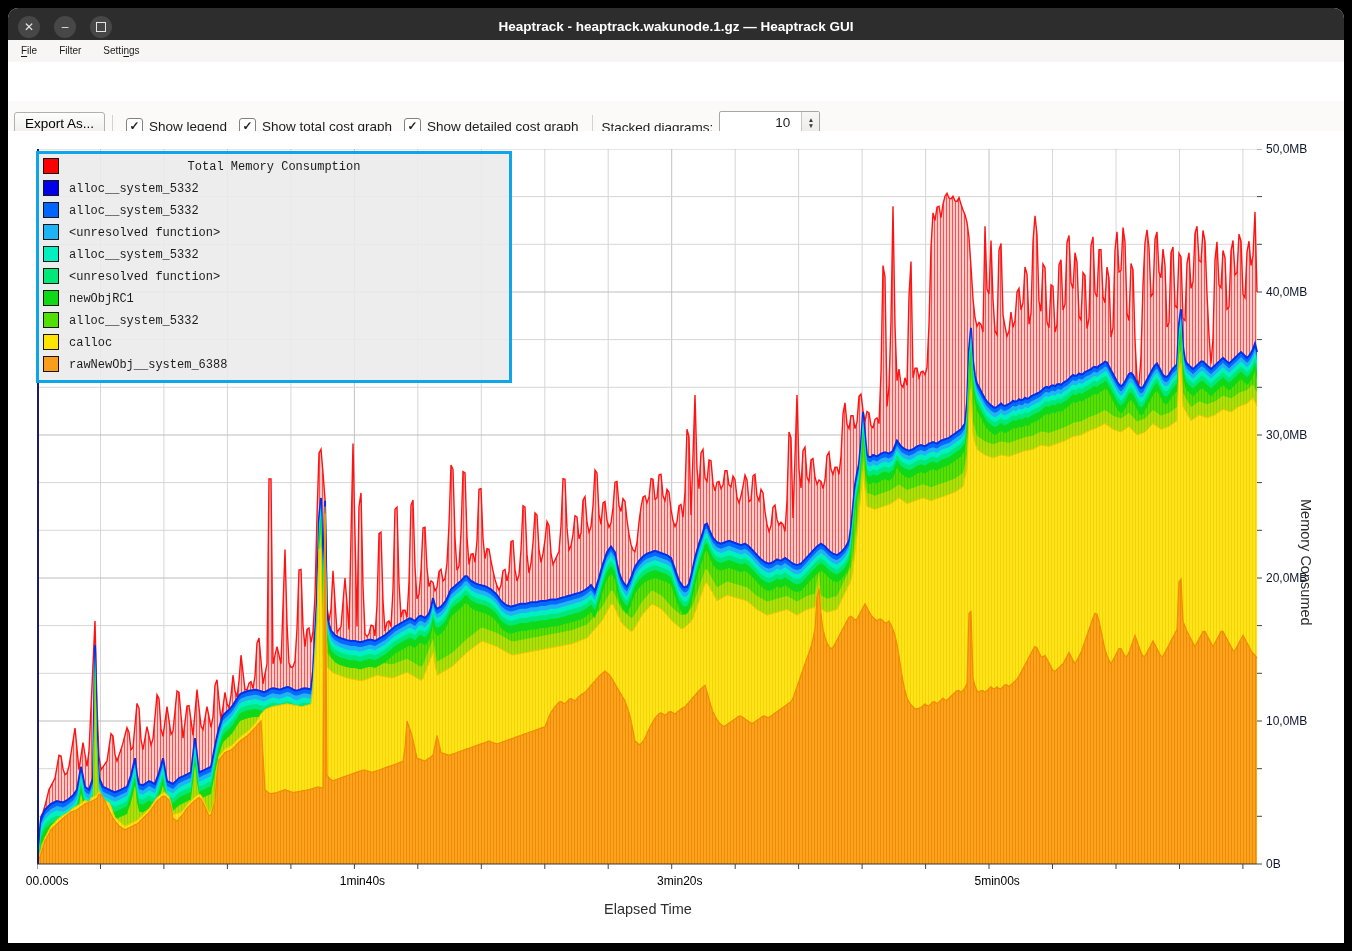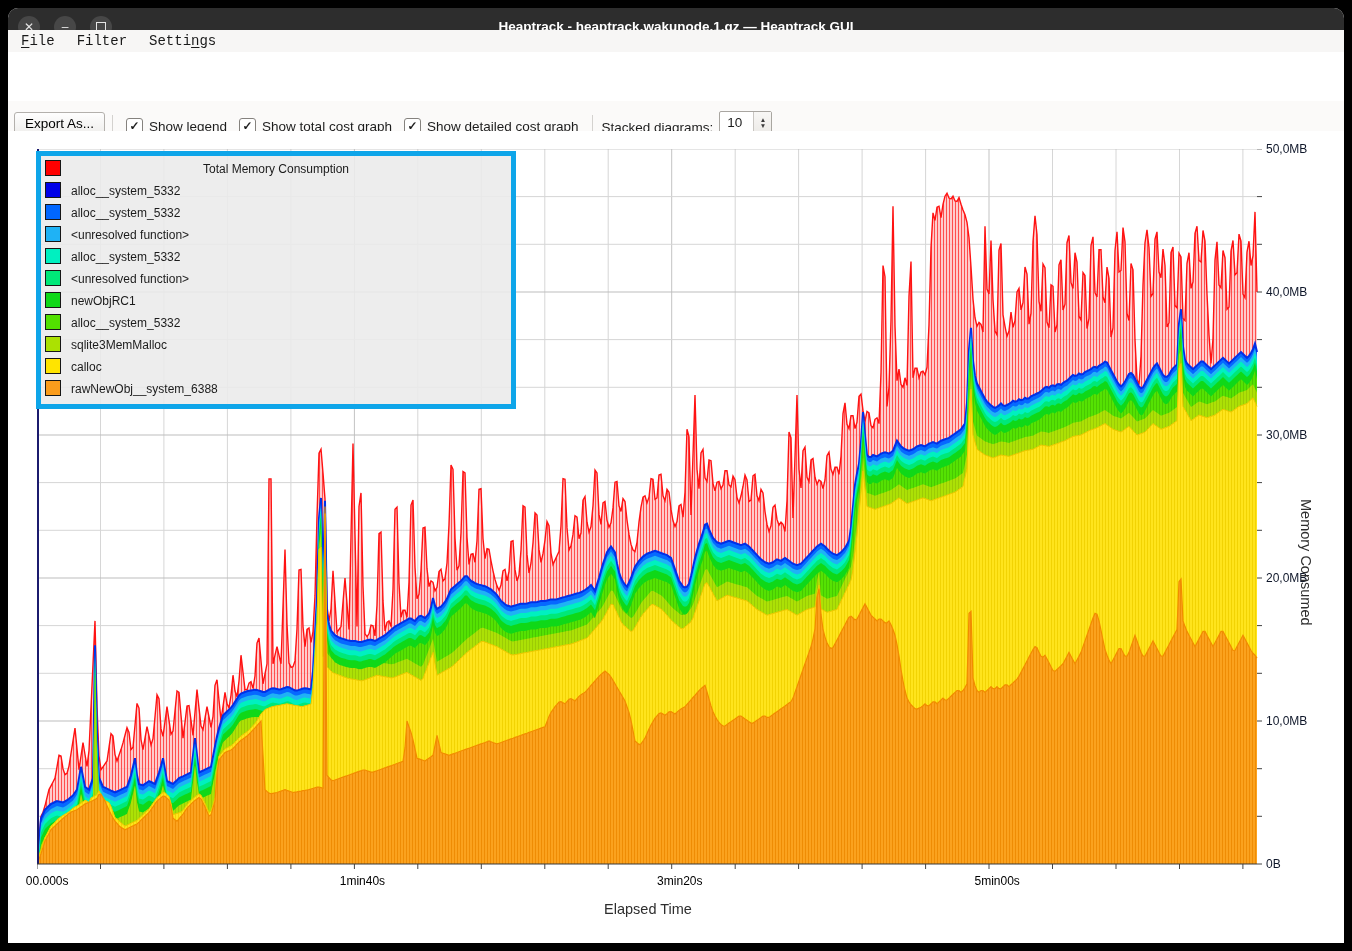--- a/index.html
+++ b/index.html
@@ -10,56 +10,56 @@
   #titlebar{position:absolute;left:0;top:0;width:100%;height:38px;background:#2d2d2d;}
   .winbtn{position:absolute;top:8px;width:22px;height:22px;border-radius:50%;background:#474747;
     color:#e6e6e6;font-size:12px;line-height:22px;text-align:center;cursor:default;}
   #btn-close{left:10px;}
   #btn-min{left:46px;}
   #btn-max{left:82px;}
   #btn-max .sq{display:inline-block;width:8px;height:8px;border:1.4px solid #e6e6e6;margin-top:6px;}
   #win-title{position:absolute;left:0;right:0;top:0;height:38px;line-height:38px;text-align:center;
     color:#fff;font-size:13.5px;font-weight:bold;}
   
-  #menubar{position:absolute;left:0;top:22px;width:100%;height:22px;background:#f7f6f5;font-size:14px;color:#191919;font-family:Liberation Mono, monospace;}
+  #menubar{position:absolute;left:0;top:32px;width:100%;height:22px;background:#f7f6f5;font-size:10px;color:#191919;}
   .menu-item{display:inline-block;padding:1px 9px;margin-left:4px;line-height:20px;}
   .menu-item u{text-decoration:underline;text-underline-offset:2px;}
   
   #tabbar{position:absolute;left:0;top:60px;width:100%;height:29px;background:#f3f2f0;
     border-bottom:1px solid #b3b0ac;box-sizing:border-box;padding-left:6px;white-space:nowrap;}
   .tab{display:inline-block;position:relative;top:3px;height:25px;line-height:25px;padding:0 13px;
     font-size:13.5px;color:#1c1c1c;background:linear-gradient(#f4f3f1,#e7e5e2);
     border:1px solid #b3b0ac;border-bottom:none;border-radius:4px 4px 0 0;margin-right:-1px;box-sizing:border-box;}
   .tab.active{background:#fff;top:1px;height:28px;line-height:26px;z-index:3;}
   
   #toolbar{position:absolute;left:0;top:93px;width:100%;height:34px;background:#fbfaf9;
     display:flex;align-items:flex-end;font-size:13.5px;color:#1c1c1c;}
   #export-btn{margin-left:6px;padding:3px 10px;border:1px solid #b3b0ac;border-radius:3px;
     background:linear-gradient(#fefefe,#efeeec);font-size:13.5px;}
   .tb-sep{width:1px;height:20px;background:#d4d2cf;margin:0 7px;}
   .cb-wrap{display:flex;align-items:center;margin:0 6px;}
   .cb-box{width:15px;height:15px;border:1px solid #85827e;border-radius:3px;background:#fff;
     text-align:center;line-height:14px;font-size:12px;font-weight:bold;color:#1d1d1d;}
   .cb-label{margin-left:6px;}
   #stacked-label{margin-left:2px;}
-  #spinbox{display:flex;margin-left:6px;border:1px solid #a9a6a1;border-radius:2px;background:#fff;height:24px;box-sizing:border-box;}
+  #spinbox{display:flex;margin-left:6px;border:1px solid #a9a6a1;border-radius:2px;background:#fff;height:24px;box-sizing:border-box;padding-left:48px;}
   #spin-value{width:26px;padding-left:7px;line-height:22px;font-size:13.5px;}
   #spin-btns{width:17px;border-left:1px solid #c9c6c2;background:linear-gradient(#f8f7f5,#eceae7);
     display:flex;flex-direction:column;align-items:center;justify-content:center;}
   #spin-btns span{font-size:6.5px;line-height:6px;color:#3a3a3a;}
   
   #chart-region{position:absolute;left:0;top:123px;width:100%;bottom:0;background:#fff;}
   #plot{position:absolute;left:29px;top:18px;width:1226px;height:722px;}
   .ylab{position:absolute;left:1258px;font-size:12px;color:#0f172a;transform:translateY(-50%);}
   .xlab{position:absolute;top:743px;font-size:12px;color:#000000;transform:translateX(-50%);}
   #x-title{position:absolute;left:420px;top:770px;width:440px;text-align:center;font-size:14.5px;color:#2e2e2e;}
   #y-title{position:absolute;left:1306px;top:368px;font-size:14.5px;color:#2e2e2e;transform:rotate(90deg);transform-origin:left top;white-space:nowrap;}
   
   #legend{position:absolute;left:28px;top:20px;width:470px;background:rgba(235,235,234,0.88);
-    border:5px solid #0ea5e9;font-family:Liberation Sans, sans-serif;font-size:12px;color:#1b1b1b;
+    border:3px solid #0ea5e9;font-family:Liberation Mono, monospace;font-size:12px;color:#1b1b1b;
     padding:2px 0 4px 0;}
   .lg-row{position:relative;height:22px;display:flex;align-items:center;}
   .lg-swatch{position:absolute;left:4px;top:2px;width:16px;height:16px;border:1px solid #161616;box-sizing:border-box;}
   .lg-label{margin-left:30px;white-space:pre;}
   .lg-title{width:100%;text-align:center;}
 </style>
 </head>
 <body>
 
 <div id="window">
@@ -256,24 +256,20 @@
         </div>
         <div class="lg-row">
           <span class="lg-swatch" style="background: rgb(15, 216, 24);"></span>
           <span class="lg-label">newObjRC1</span>
         </div>
         <div class="lg-row">
           <span class="lg-swatch" style="background: rgb(82, 224, 0);"></span>
           <span class="lg-label">alloc__system_5332</span>
         </div>
         <div class="lg-row">
-          <span class="lg-swatch" style="background: rgb(171, 225, 2);"></span>
-          <span class="lg-label">sqlite3MemMalloc</span>
-        </div>
-        <div class="lg-row">
           <span class="lg-swatch" style="background: rgb(255, 228, 0);"></span>
           <span class="lg-label">calloc</span>
         </div>
         <div class="lg-row">
           <span class="lg-swatch" style="background: rgb(250, 156, 28);"></span>
           <span class="lg-label">rawNewObj__system_6388</span>
         </div>
       </div>
   </div>
 </div>

